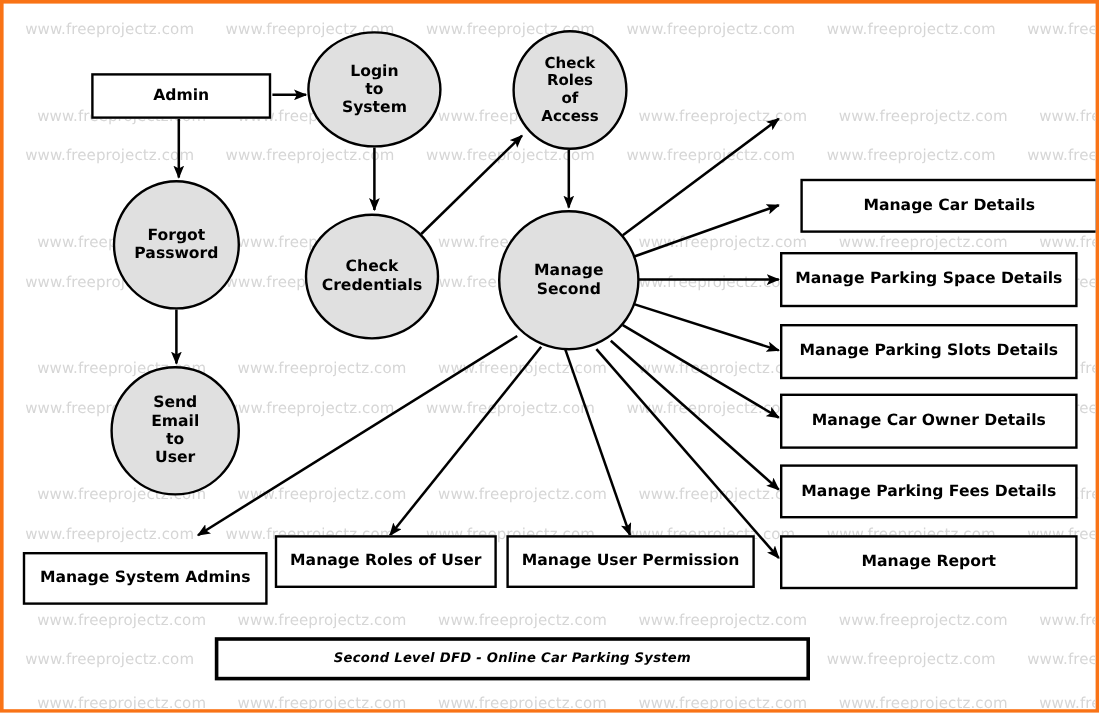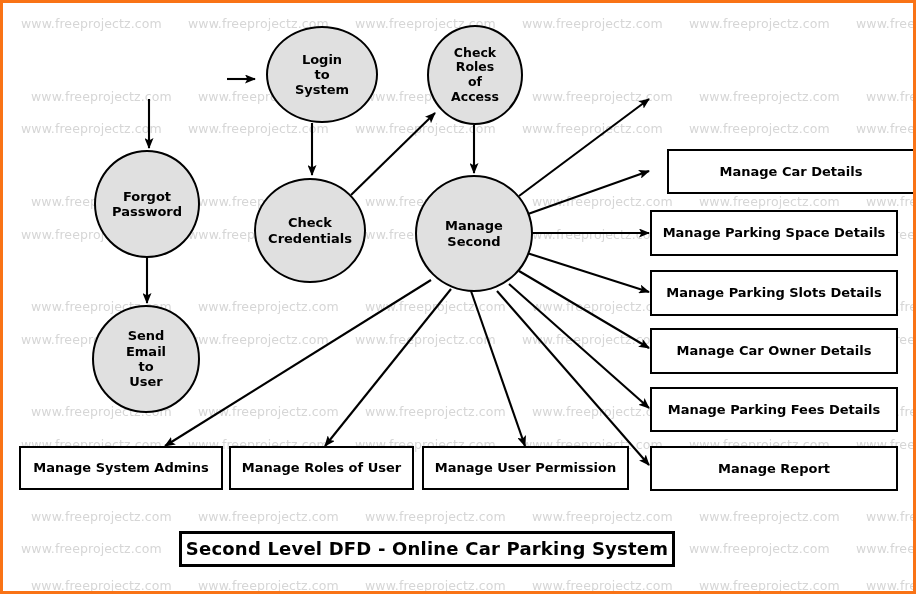--- a/index.html
+++ b/index.html
@@ -65,21 +65,21 @@
     border: 3px solid #000000;
   }
   .lbl {
     font-weight: bold;
     color: #000000;
     line-height: 1.18;
     font-size: 13px;
   }
   .lbl-sm { font-size: 12.5px; }
   .lbl-md { font-size: 13px; }
-  .lbl-cap { font-size: 18px; letter-spacing: 0.2px; }
+  .lbl-cap { font-size: 11px; letter-spacing: 0.2px; font-style: italic; }
 </style>
 </head>
 <body>
 
 <div id="canvas">
 
   <div id="watermark-layer">
       <span class="wm" style="left: 18px; top: 13px;">www.freeprojectz.com</span>
       <span class="wm" style="left: 185px; top: 13px;">www.freeprojectz.com</span>
       <span class="wm" style="left: 352px; top: 13px;">www.freeprojectz.com</span>
@@ -181,22 +181,25 @@
       <line x1="516" y1="268" x2="646" y2="345"></line>
       <line x1="506" y1="281" x2="646" y2="405"></line>
       <line x1="494" y1="288" x2="646" y2="462"></line>
 
       <line x1="428" y1="277" x2="162" y2="443"></line>
       <line x1="448" y1="286" x2="322" y2="443"></line>
       <line x1="468" y1="288" x2="522" y2="443"></line>
     </g>
   </svg>
 
-
-  <div class="node process" style="left:263px; top:23px; width:112px; height:97px;text-align:center;">
+  <div class="node entity" style="left:73px; top:58px; width:150px; height:38px;">
+    <span class="lbl lbl-md">Admin</span>
+  </div>
+
+  <div class="node process" style="left:253px; top:23px; width:112px; height:97px;text-align:center;">
     <span class="lbl lbl-md">
       <span>Login</span><br>
       <span>to</span><br>
       <span>System</span>
     </span>
   </div>
 
   <div class="node process" style="left:424px; top:22px; width:96px; height:100px;">
     <span class="lbl lbl-sm">
       <span>Check</span><br>
@@ -254,21 +257,21 @@
   </div>
 
   <div class="node store" style="left:647px; top:384px; width:248px; height:45px;">
     <span class="lbl lbl-md">Manage Parking Fees Details</span>
   </div>
 
   <div class="node store" style="left:647px; top:443px; width:248px; height:45px;">
     <span class="lbl lbl-md">Manage Report</span>
   </div>
 
-  <div class="node store" style="left:16px; top:443px; width:204px; height:44px;align-items:center;">
+  <div class="node store" style="left:16px; top:457px; width:204px; height:44px;align-items:center;">
     <span class="lbl lbl-md">Manage System Admins</span>
   </div>
 
   <div class="node store" style="left:419px; top:443px; width:207px; height:44px;">
     <span class="lbl lbl-md">Manage User Permission</span>
   </div>
 
   <div class="node store" style="left:226px; top:443px; width:185px; height:44px;">
     <span class="lbl lbl-md">Manage Roles of User</span>
   </div>

